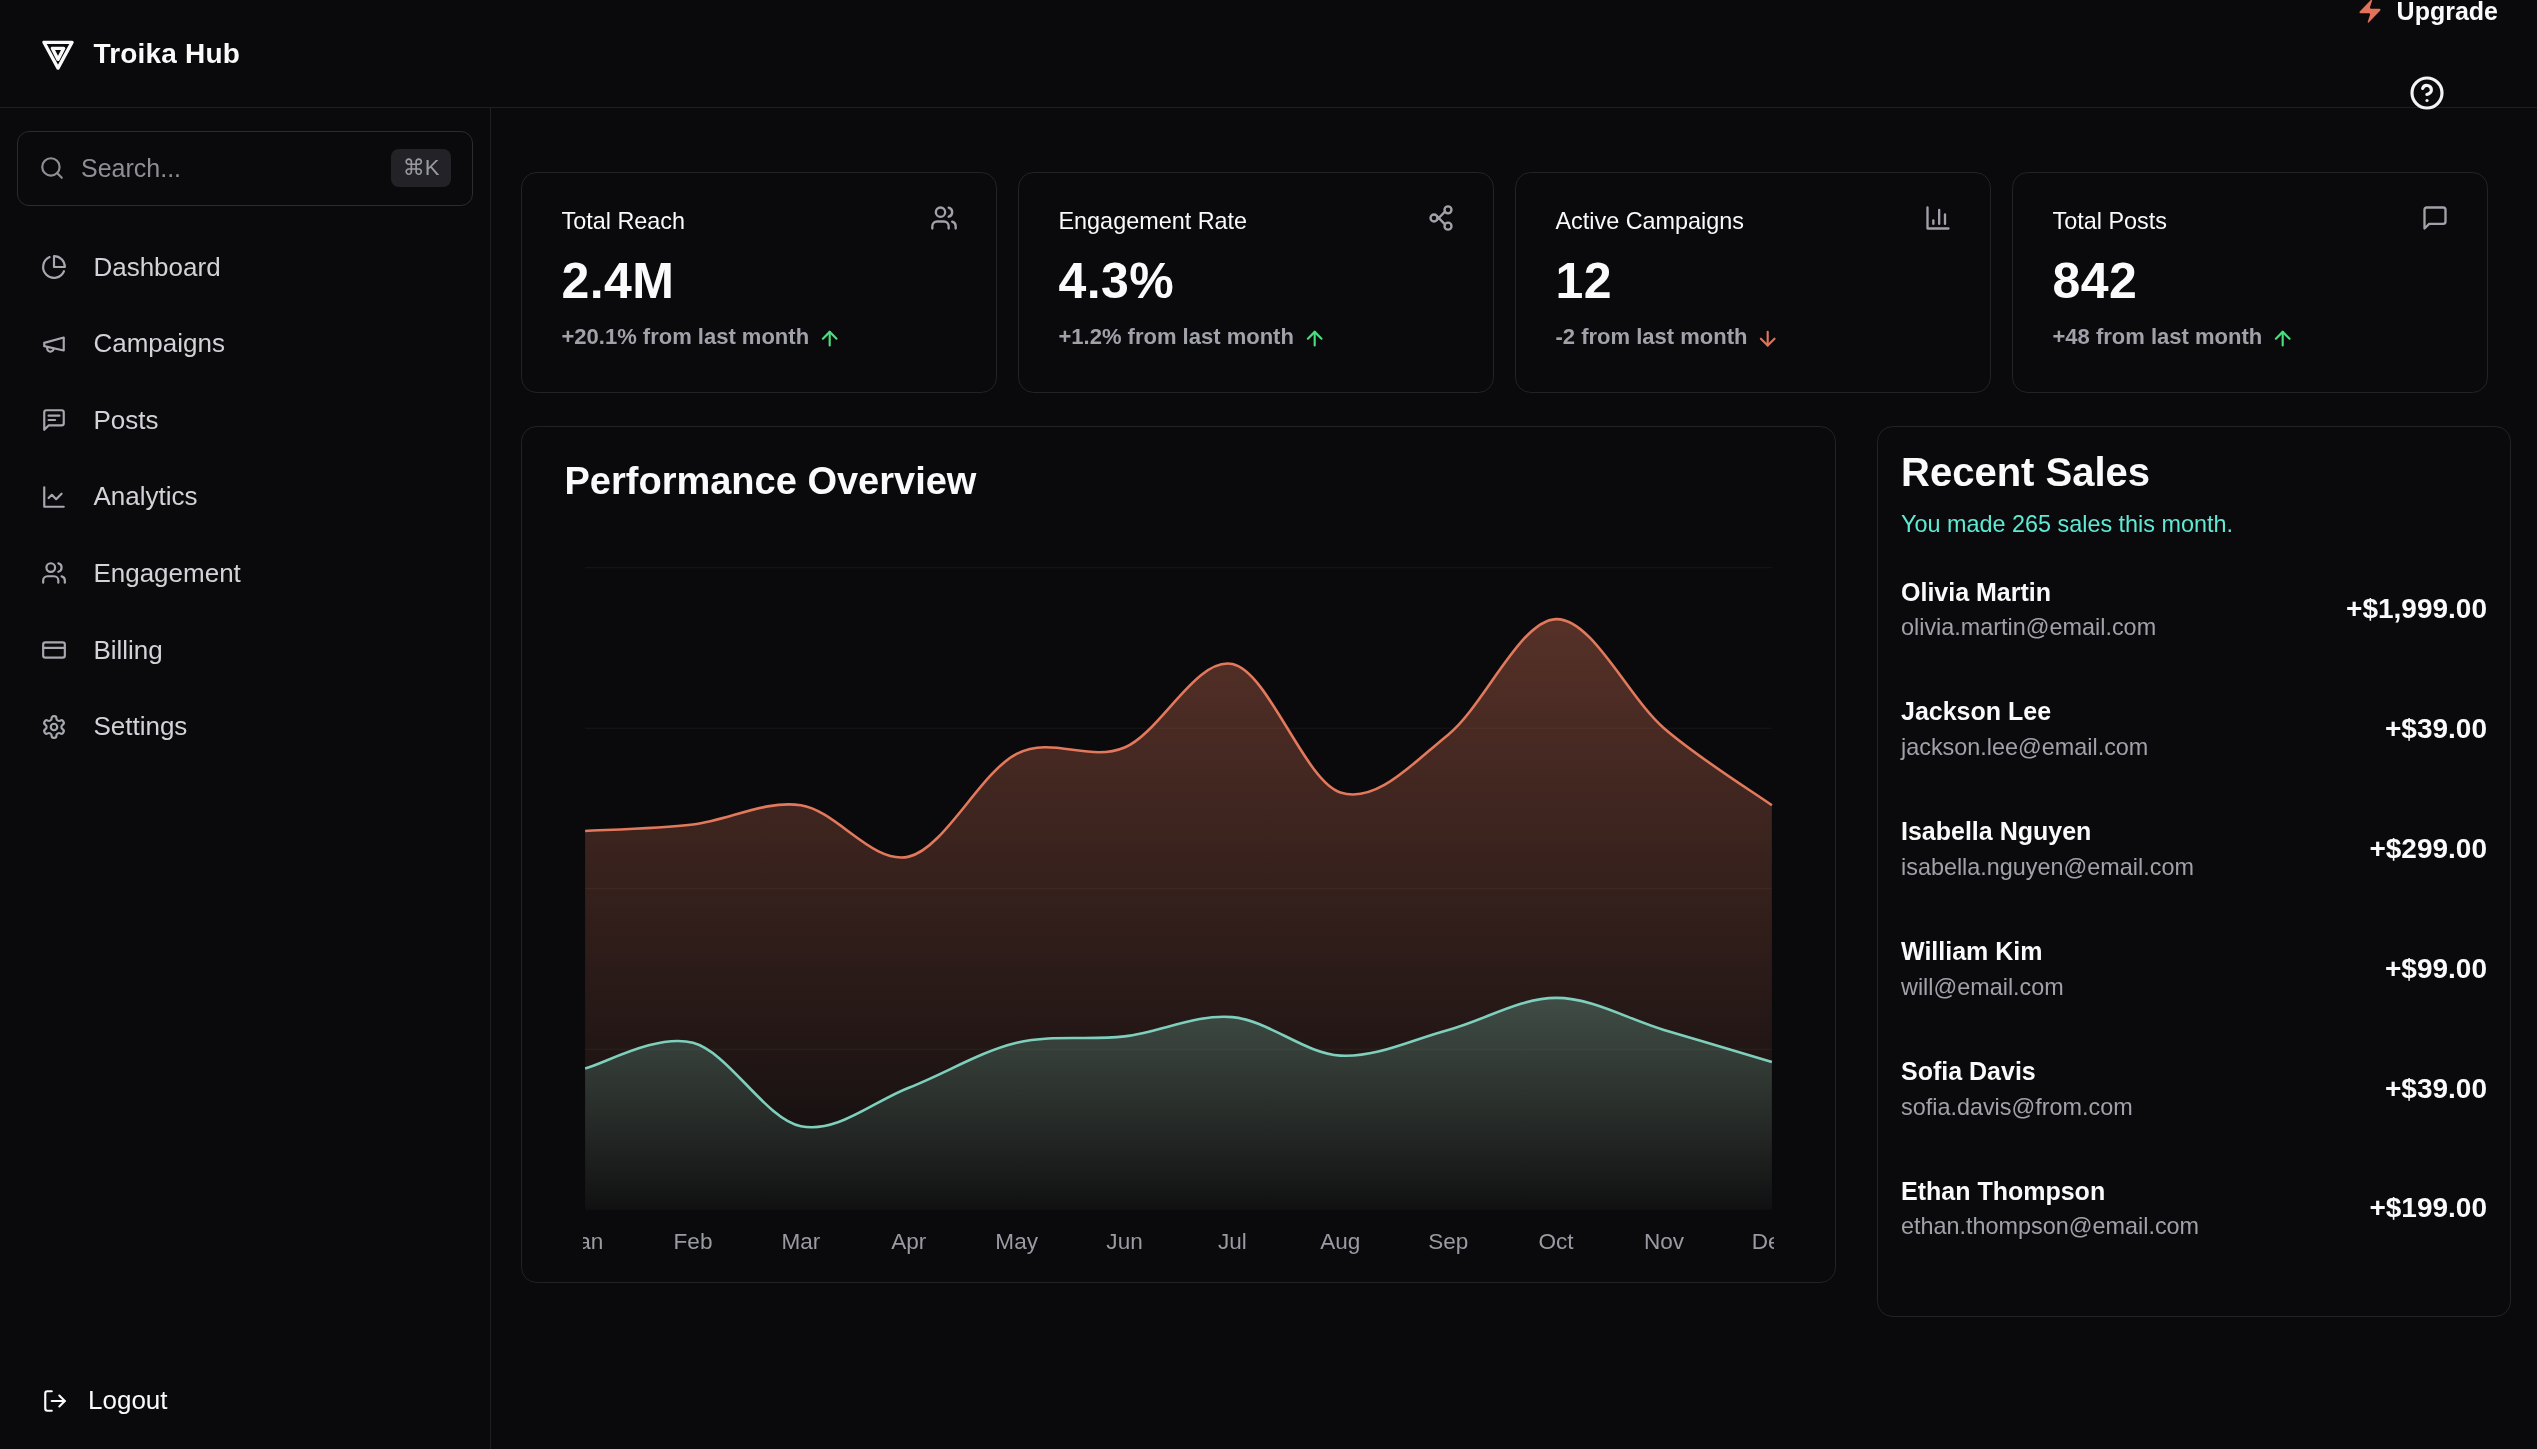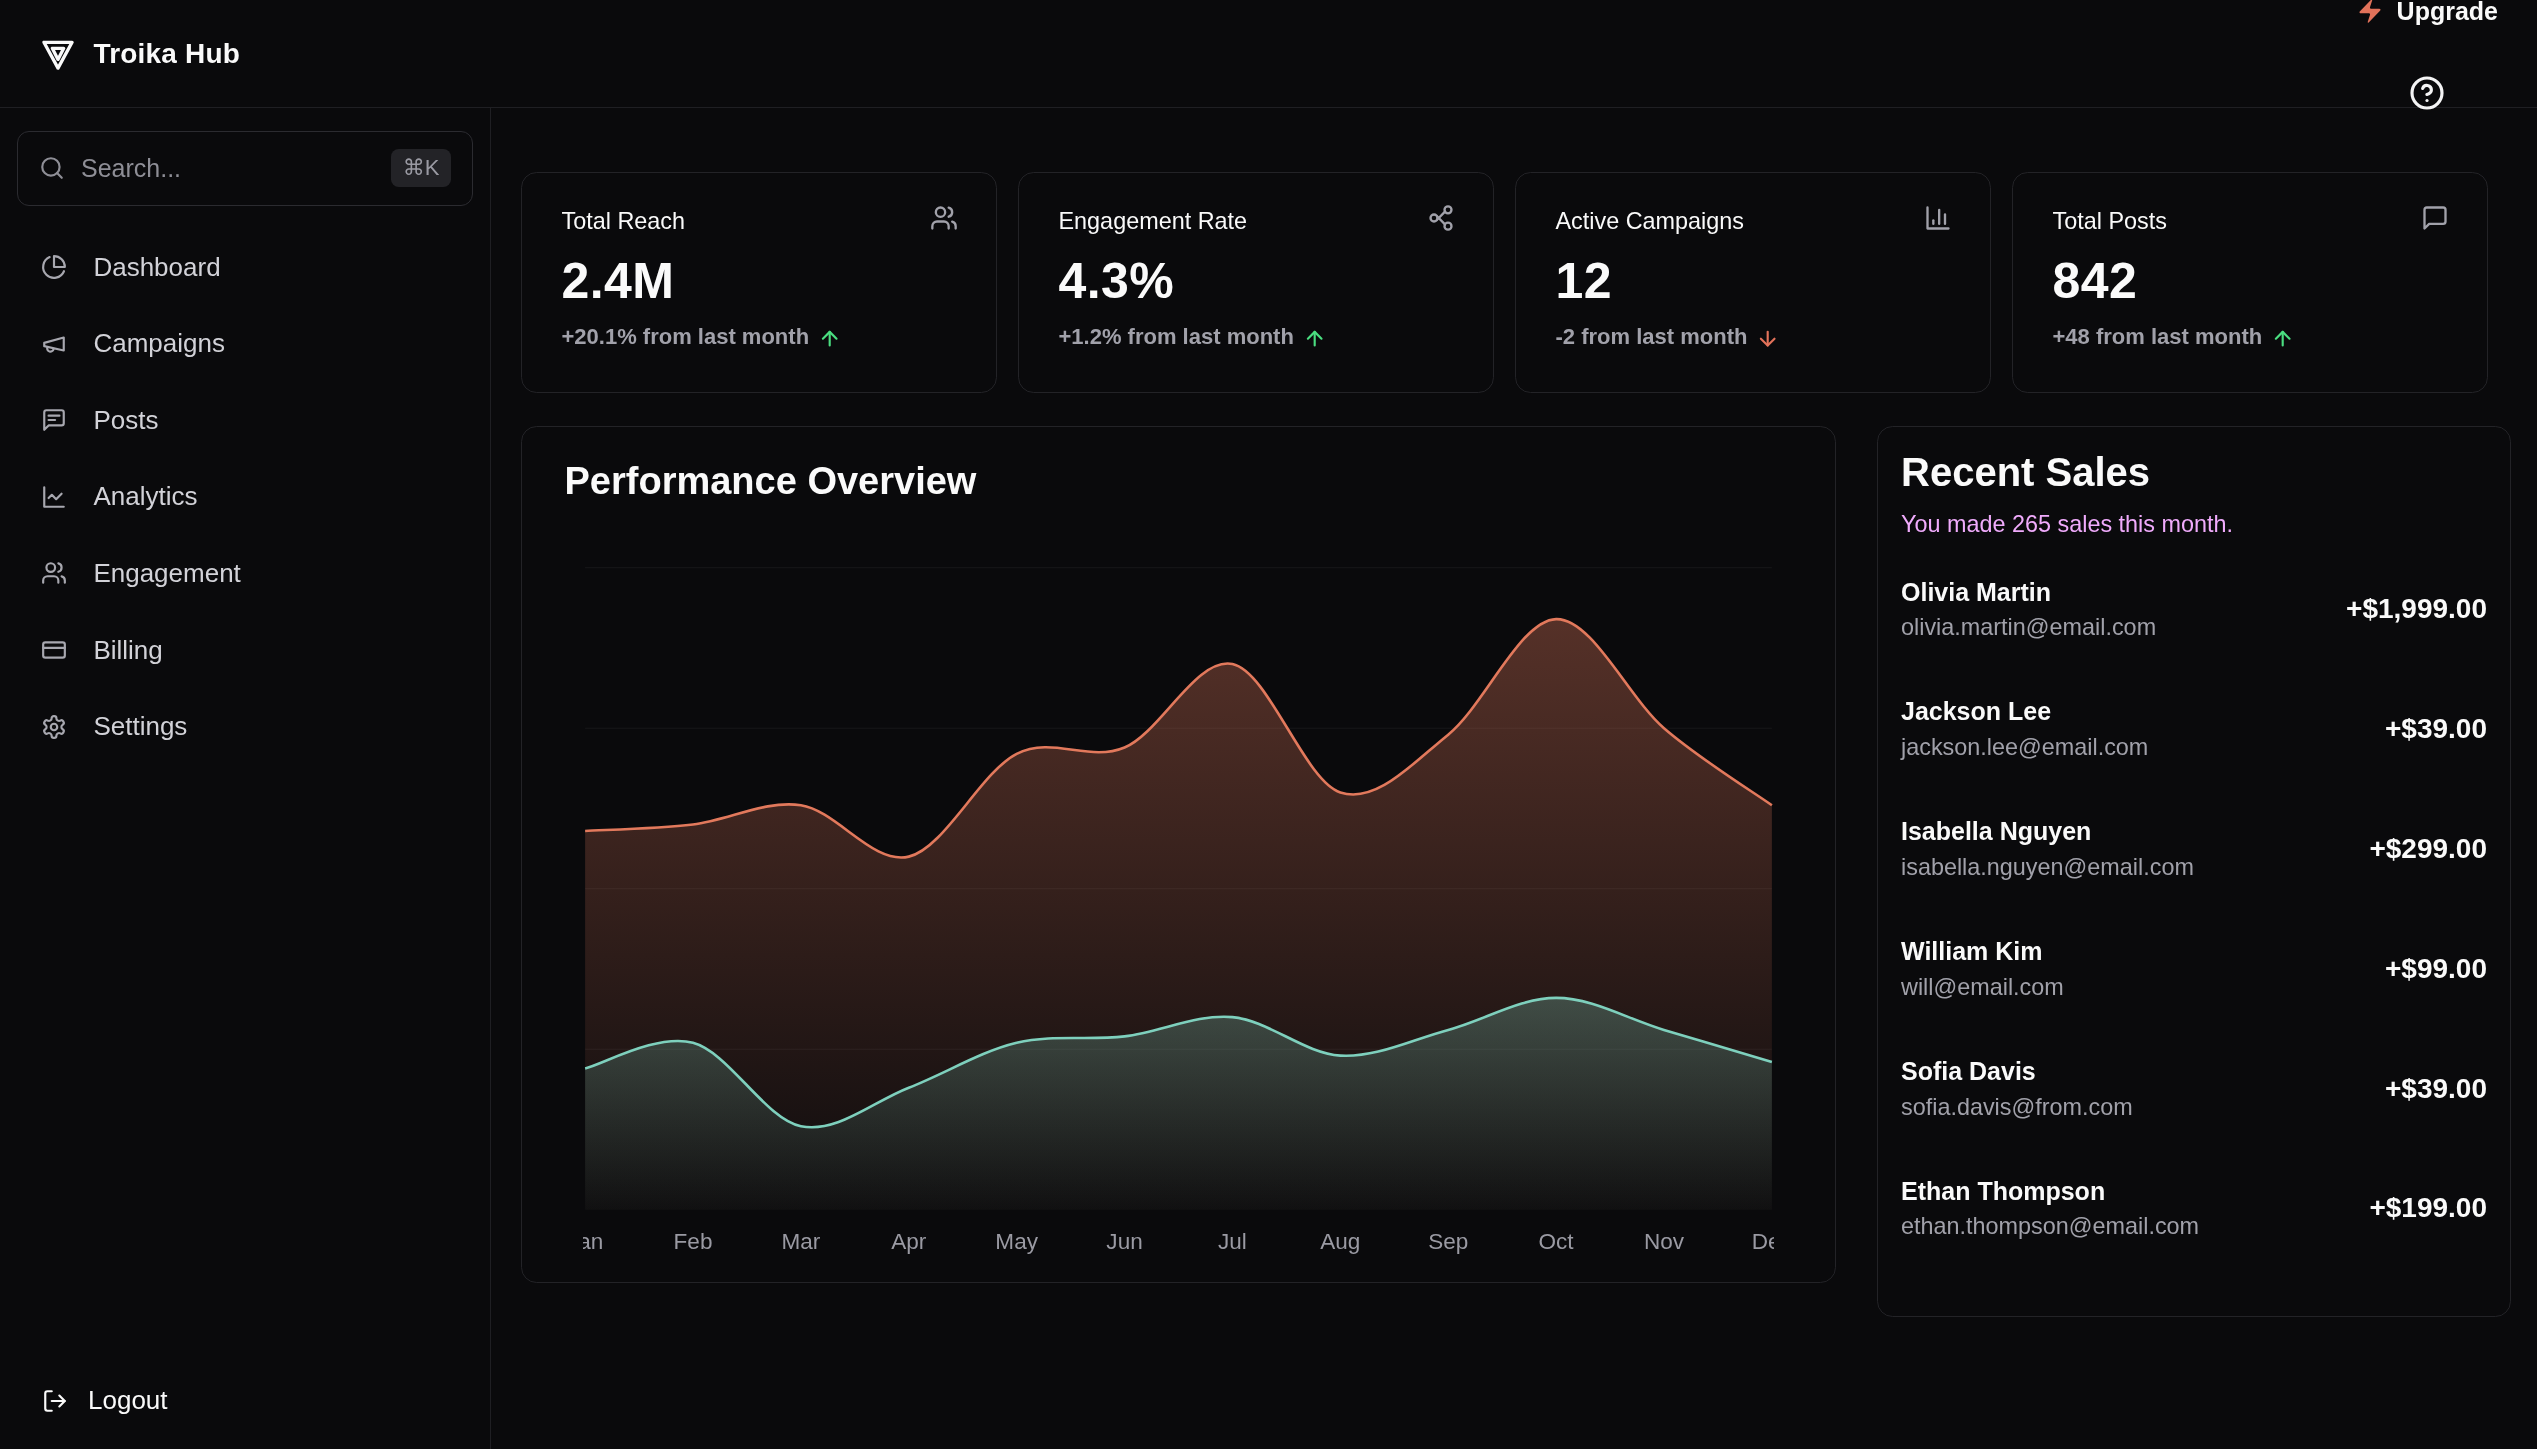--- a/index.html
+++ b/index.html
@@ -48,21 +48,21 @@
   .stat-change { font-size:22px; color:#a1a1aa; margin-top:14px; display:flex;
                  align-items:flex-end; gap:8.7px;font-weight:bold; }
   .trend-up { color:#4ade80; } .trend-down { color:#e2725a; }
 
   .chart-card { position:absolute; left:29.5px; top:318px; width:1315px; height:857px; }
   .chart-title { position:absolute; left:43px; top:33px; font-size:38px; font-weight:700; }
   .chart-area { position:absolute; left:61px; top:139px; width:1191px; height:694px; }
 
   .sales-card { position:absolute; left:1386px; top:318px; width:634px; height:891px; padding:23px; }
   .sales-title { font-size:40px; font-weight:700; }
-  .sales-subtitle { font-size:23.4px; color:#f0abfc; margin-top:15.6px; }
+  .sales-subtitle { font-size:23.4px; color:#5eead4; margin-top:15.6px; }
   .sales-list { margin-top:40px; display:flex; flex-direction:column; gap:56px; }
   .sale-item { display:flex; align-items:center; justify-content:space-between; }
   .sale-name { font-size:25px; font-weight:600; color:#fafafa; }
   .sale-email { font-size:23.4px; color:#a1a1aa; margin-top:7.8px; }
   .sale-amount { font-size:28px; font-weight:600; color:#fafafa; white-space:nowrap; }
 </style>
 </head>
 <body>
 
 <header class="topbar">

